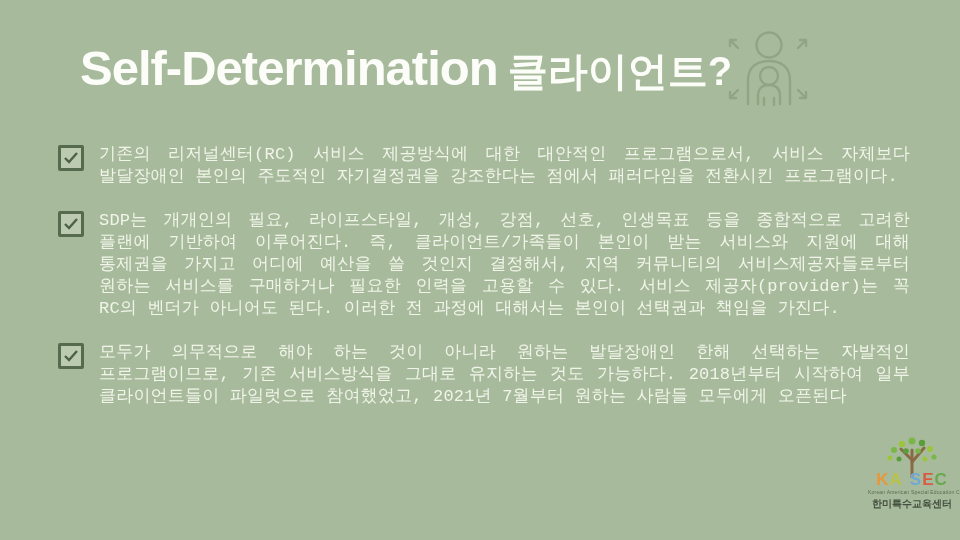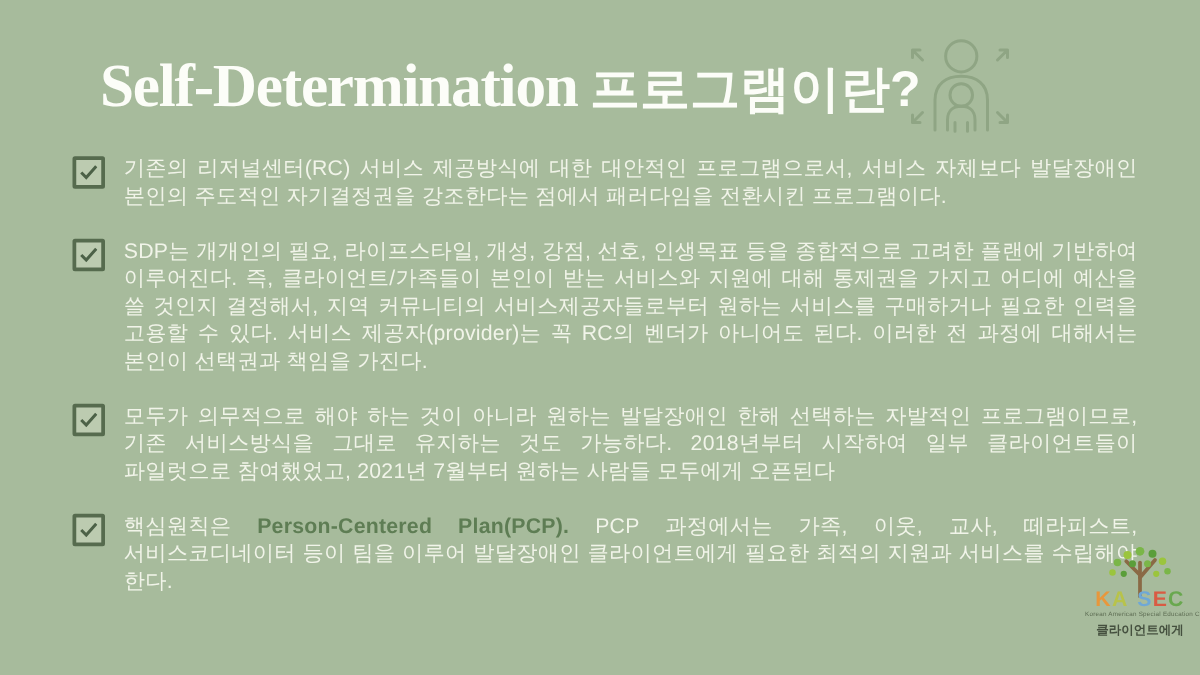--- a/index.html
+++ b/index.html
@@ -6,29 +6,29 @@
   .slide {
     position:relative; width:960px; height:540px;
     background:#a7bb9c; overflow:hidden;
     font-family:"Liberation Sans", sans-serif;
   }
   .title-row {
     position:absolute; left:80px; top:40px;
     white-space:nowrap; color:#fcfdf8;
   }
   .title-en {
-    font-family:Liberation Serif, serif;
+    font-family:Liberation Sans, sans-serif;
     font-weight:bold; font-size:49px; letter-spacing:-1px;
   }
   .title-ko {
     font-family:"Liberation Sans", sans-serif;
     font-weight:800; font-size:40px; margin-left:10px;
   }
   .person-icon { position:absolute; left:722px; top:28px; }
-  .content { position:absolute; left:58px; top:124px; width:852px; }
+  .content { position:absolute; left:58px; top:144px; width:852px;font-family:Liberation Mono, monospace; }
   .bullet { display:flex; align-items:flex-start; margin-bottom:22px; }
   .checkbox {
     flex:0 0 auto; width:20px; height:20px; margin-top:1px; margin-right:15px;
     border:3px solid #566b4e; background:#bccbb0; border-radius:2px;
     display:flex; align-items:center; justify-content:center;
   }
   .bullet-text {
     flex:1 1 auto; width:813px;
     color:#f1f4e9; font-size:17px; line-height:22px;
     text-align:justify; word-break:keep-all; letter-spacing:0.2px;
@@ -50,21 +50,21 @@
   .logo-sub-ko {
     font-size:10px; font-weight:bold; color:#45503f; margin-top:2px;
   }
 </style>
 </head>
 <body>
 
 <div class="slide">
 
   <div class="title-row">
-    <span class="title-en">Self-Determination</span><span class="title-ko">프로그램이란?</span>
+    <span class="title-en">Self-Determination</span><span class="title-ko">클라이언트?</span>
   </div>
 
   <span class="person-icon">
     <svg width="92" height="84" viewBox="0 0 92 84" fill="none" stroke="#8fa584" stroke-width="2.4" stroke-linecap="round" stroke-linejoin="round">
 
       <circle cx="47" cy="17" r="12.5"></circle>
       <path d="M26 76 V52 c0 -13 9 -19 21 -19 s21 6 21 19 V76"></path>
 
       <circle cx="47" cy="48" r="9"></circle>
       <path d="M36 76 V68 c0 -8 5 -11 11 -11 s11 3 11 11 v8"></path>
@@ -99,28 +99,20 @@
 
     <div class="bullet">
       <span class="checkbox">
         <svg width="14" height="12" viewBox="0 0 14 12">
             <polyline points="1,6 5,10 13,1" fill="none" stroke="#4c6147" stroke-width="2.4"></polyline>
           </svg>
       </span>
       <div class="bullet-text">모두가 의무적으로 해야 하는 것이 아니라 원하는 발달장애인 한해 선택하는 자발적인 프로그램이므로, 기존 서비스방식을 그대로 유지하는 것도 가능하다. 2018년부터 시작하여 일부 클라이언트들이 파일럿으로 참여했었고, 2021년 7월부터 원하는 사람들 모두에게 오픈된다</div>
     </div>
 
-    <div class="bullet">
-      <span class="checkbox">
-        <svg width="14" height="12" viewBox="0 0 14 12">
-            <polyline points="1,6 5,10 13,1" fill="none" stroke="#4c6147" stroke-width="2.4"></polyline>
-          </svg>
-      </span>
-      <div class="bullet-text"><span>핵심원칙은 </span><span class="bold-green" style="color: rgb(94, 125, 84);">Person-Centered Plan(PCP).</span><span> PCP 과정에서는 가족, 이웃, 교사, 떼라피스트, 서비스코디네이터 등이 팀을 이루어 발달장애인 클라이언트에게 필요한 최적의 지원과 서비스를 수립해야 한다.</span></div>
-    </div>
 
   </div>
 
   <div class="logo">
     <svg class="logo-tree" width="70" height="44" viewBox="0 0 70 44">
       <g stroke="#8a6a45" stroke-width="3" stroke-linecap="round" fill="none">
         <path d="M35 44 V16"></path>
         <path d="M35 26 L24 15"></path>
         <path d="M35 28 L47 14"></path>
       </g>
@@ -133,16 +125,16 @@
         <circle cx="29" cy="17" r="2.8" fill="#5a9e3a"></circle>
         <circle cx="41" cy="17" r="2.8" fill="#7ab648"></circle>
         <circle cx="13" cy="24" r="2.6" fill="#9bc53d"></circle>
         <circle cx="57" cy="23" r="2.6" fill="#7ab648"></circle>
         <circle cx="22" cy="25" r="2.5" fill="#5a9e3a"></circle>
         <circle cx="48" cy="25" r="2.5" fill="#9bc53d"></circle>
       </g>
     </svg>
     <div class="logo-letters"><span style="color: rgb(232, 151, 59);">K</span><span style="color: rgb(184, 195, 74);">A</span><span style="display:inline-block;width:7px;"></span><span style="color: rgb(111, 168, 214);">S</span><span style="color: rgb(217, 91, 67);">E</span><span style="color: rgb(105, 168, 79);">C</span></div>
     <div class="logo-sub-en">Korean American Special Education Center</div>
-    <div class="logo-sub-ko">클라이언트에게</div>
+    <div class="logo-sub-ko">한미특수교육센터</div>
   </div>
 
 </div>
 
 </body></html>

